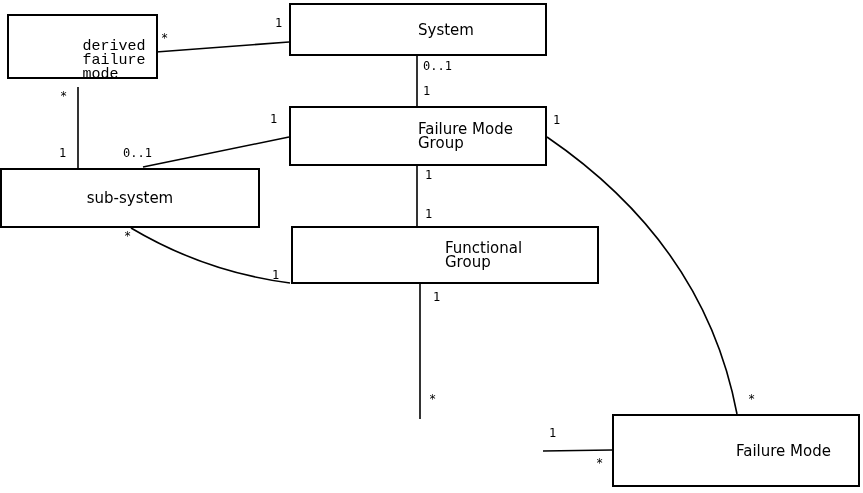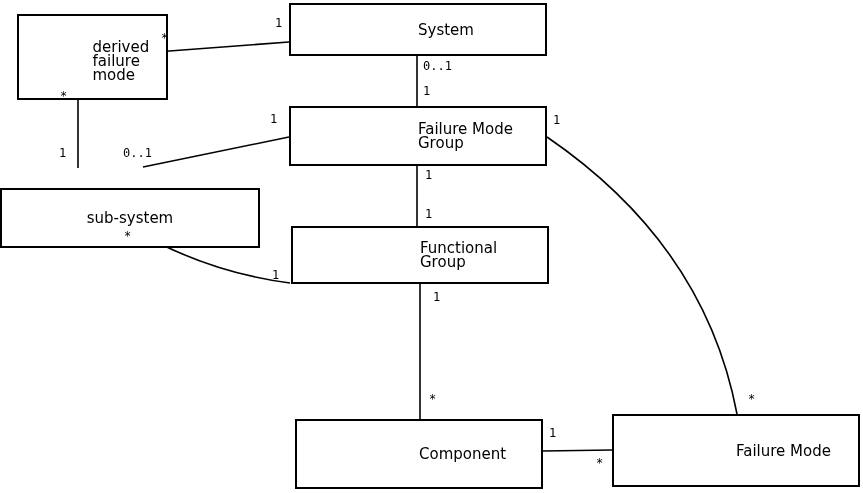--- a/index.html
+++ b/index.html
@@ -49,59 +49,54 @@
     <path d="M78,87 L78,168"></path>
     <path d="M417,56 L417,106"></path>
     <path d="M143,167 L289,137"></path>
     <path d="M417,166 L417,226"></path>
     <path d="M131,228 Q205,272 290,283"></path>
     <path d="M420,284 L420,419"></path>
     <path d="M543,451 L612,450"></path>
     <path d="M547,137 Q705,245 737,414"></path>
   </svg>
 
-  <div class="entity" style="left:17px;top:14px;width:151px;height:86px;">
+  <div class="entity" style="left:7px;top:14px;width:151px;height:65px;font-family:Liberation Mono, monospace;">
     <div class="elabel lowered">
       <span>derived</span>
       <span>failure</span>
       <span>mode</span>
     </div>
   </div>
 
   <div class="entity" style="left:289px;top:3px;width:258px;height:53px;">
     <div class="elabel">
       <span>System</span>
     </div>
   </div>
 
   <div class="entity" style="left:289px;top:106px;width:258px;height:60px;">
     <div class="elabel">
       <span>Failure Mode</span>
       <span>Group</span>
     </div>
   </div>
 
-  <div class="entity" style="left:0px;top:168px;width:260px;height:60px;margin-top:20px;">
+  <div class="entity" style="left:0px;top:168px;width:260px;height:60px;">
     <div class="elabel centered">
       <span>sub-system</span>
     </div>
   </div>
 
-  <div class="entity" style="left:291px;top:226px;width:258px;height:58px;">
+  <div class="entity" style="left:291px;top:226px;width:308px;height:58px;">
     <div class="elabel">
       <span>Functional</span>
       <span>Group</span>
     </div>
   </div>
 
-  <div class="entity" style="left:295px;top:419px;width:248px;height:70px;">
-    <div class="elabel">
-      <span>Component</span>
-    </div>
-  </div>
 
   <div class="entity" style="left:612px;top:414px;width:248px;height:73px;">
     <div class="elabel">
       <span>Failure Mode</span>
     </div>
   </div>
 
   <span class="mult" style="left:161px;top:32px;">*</span>
   <span class="mult" style="left:275px;top:17px;">1</span>
 

